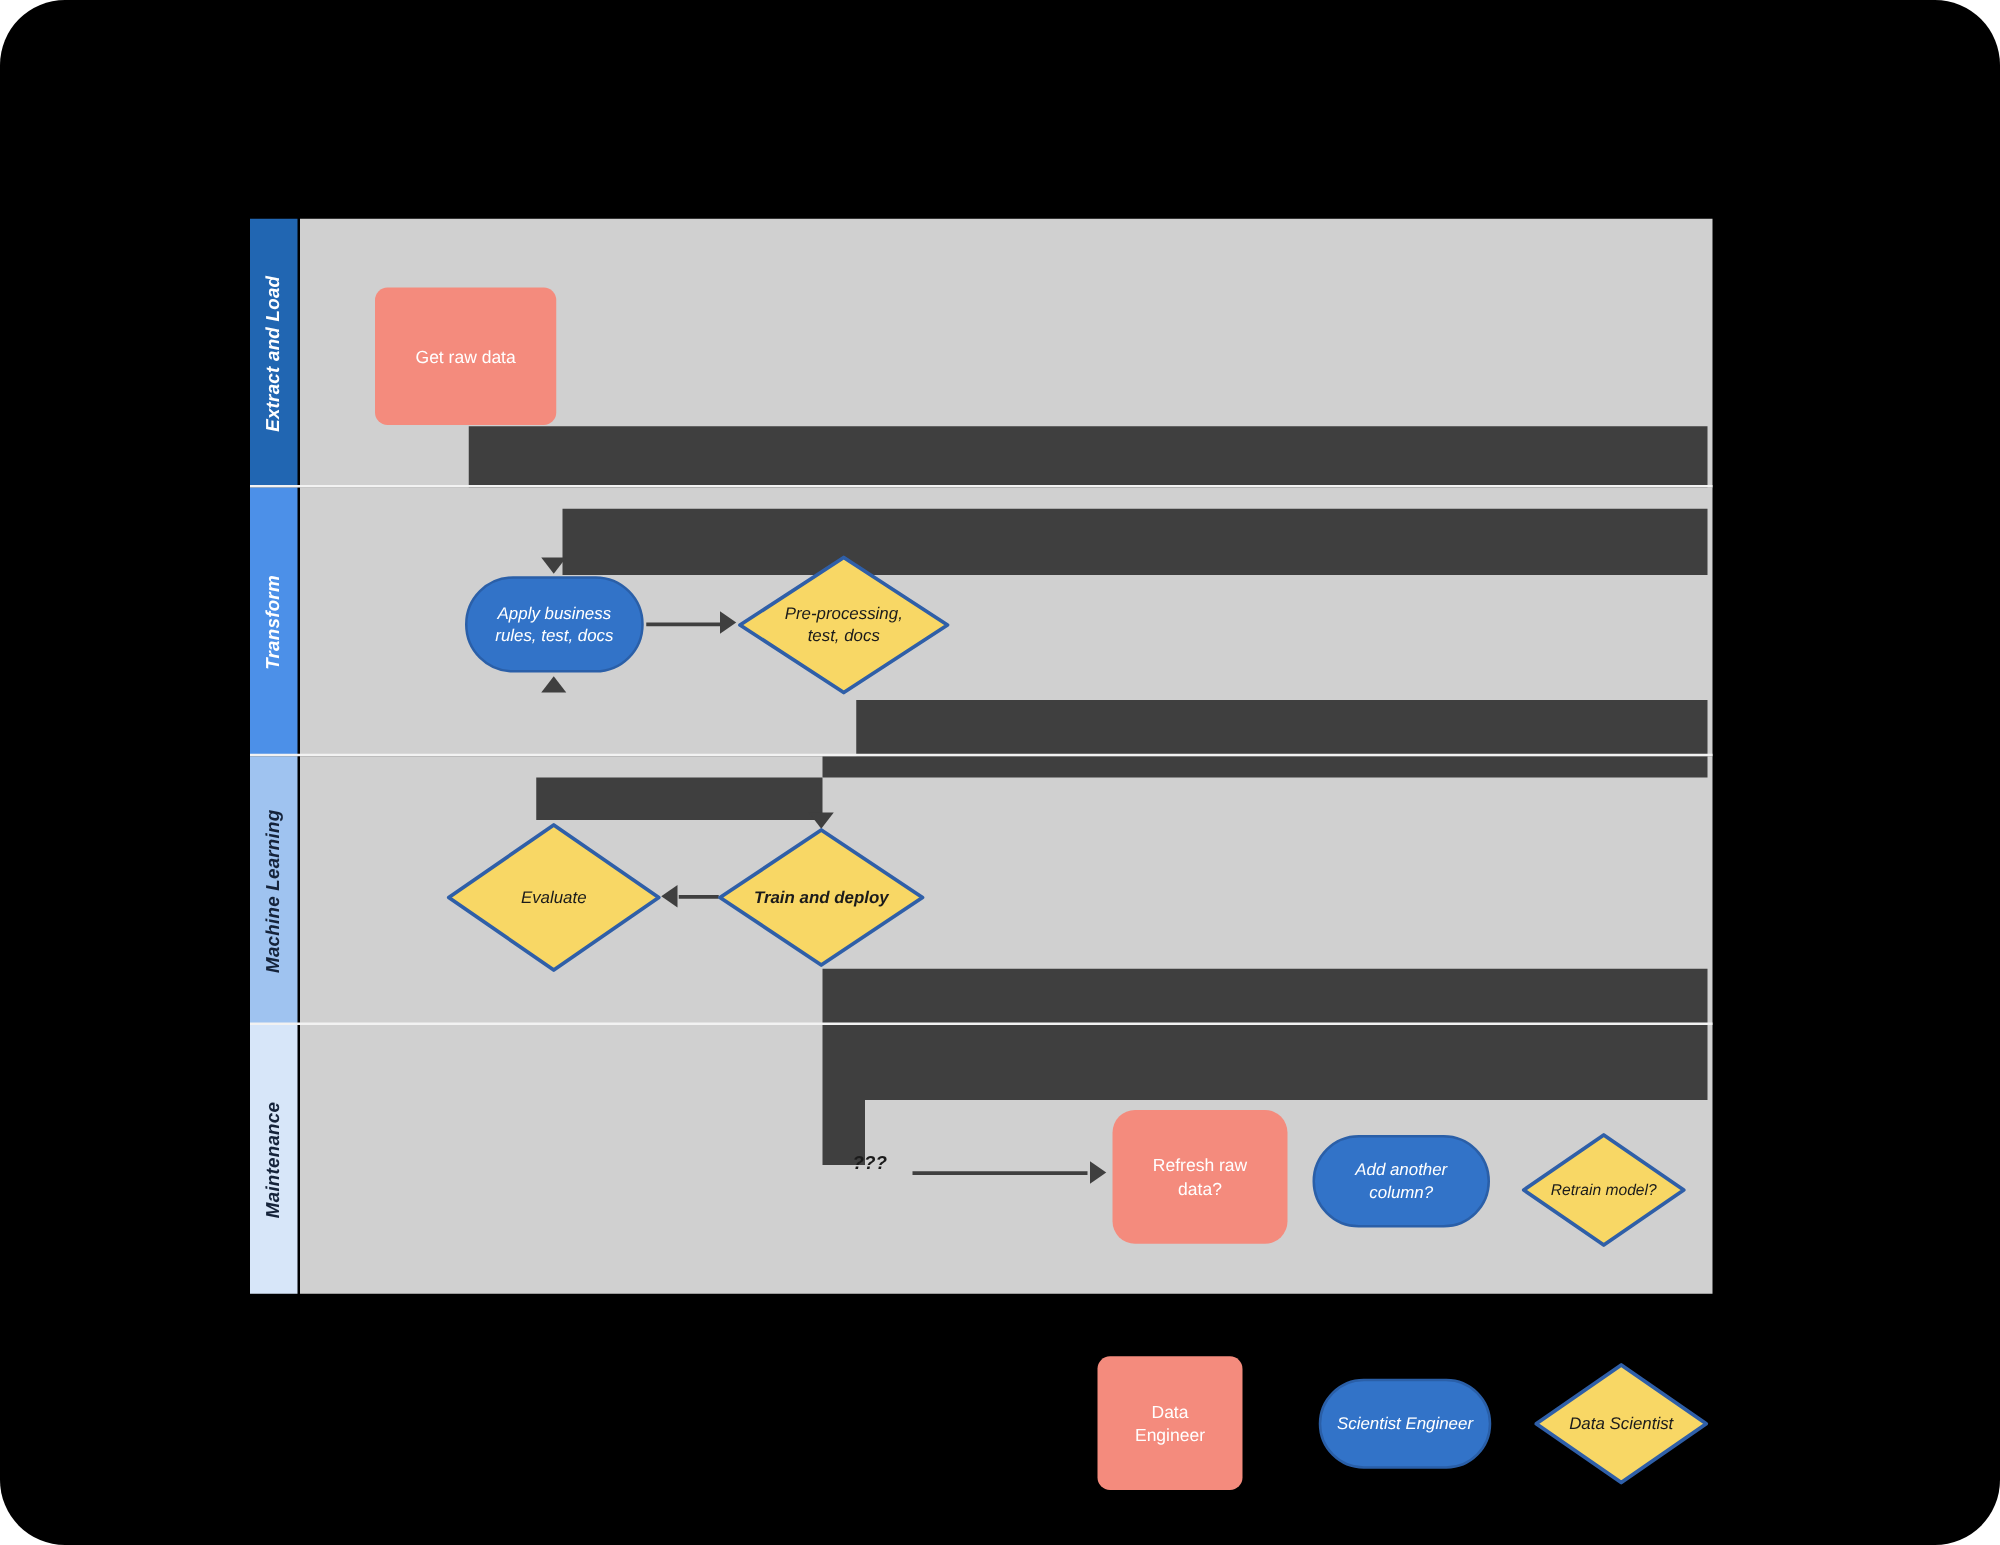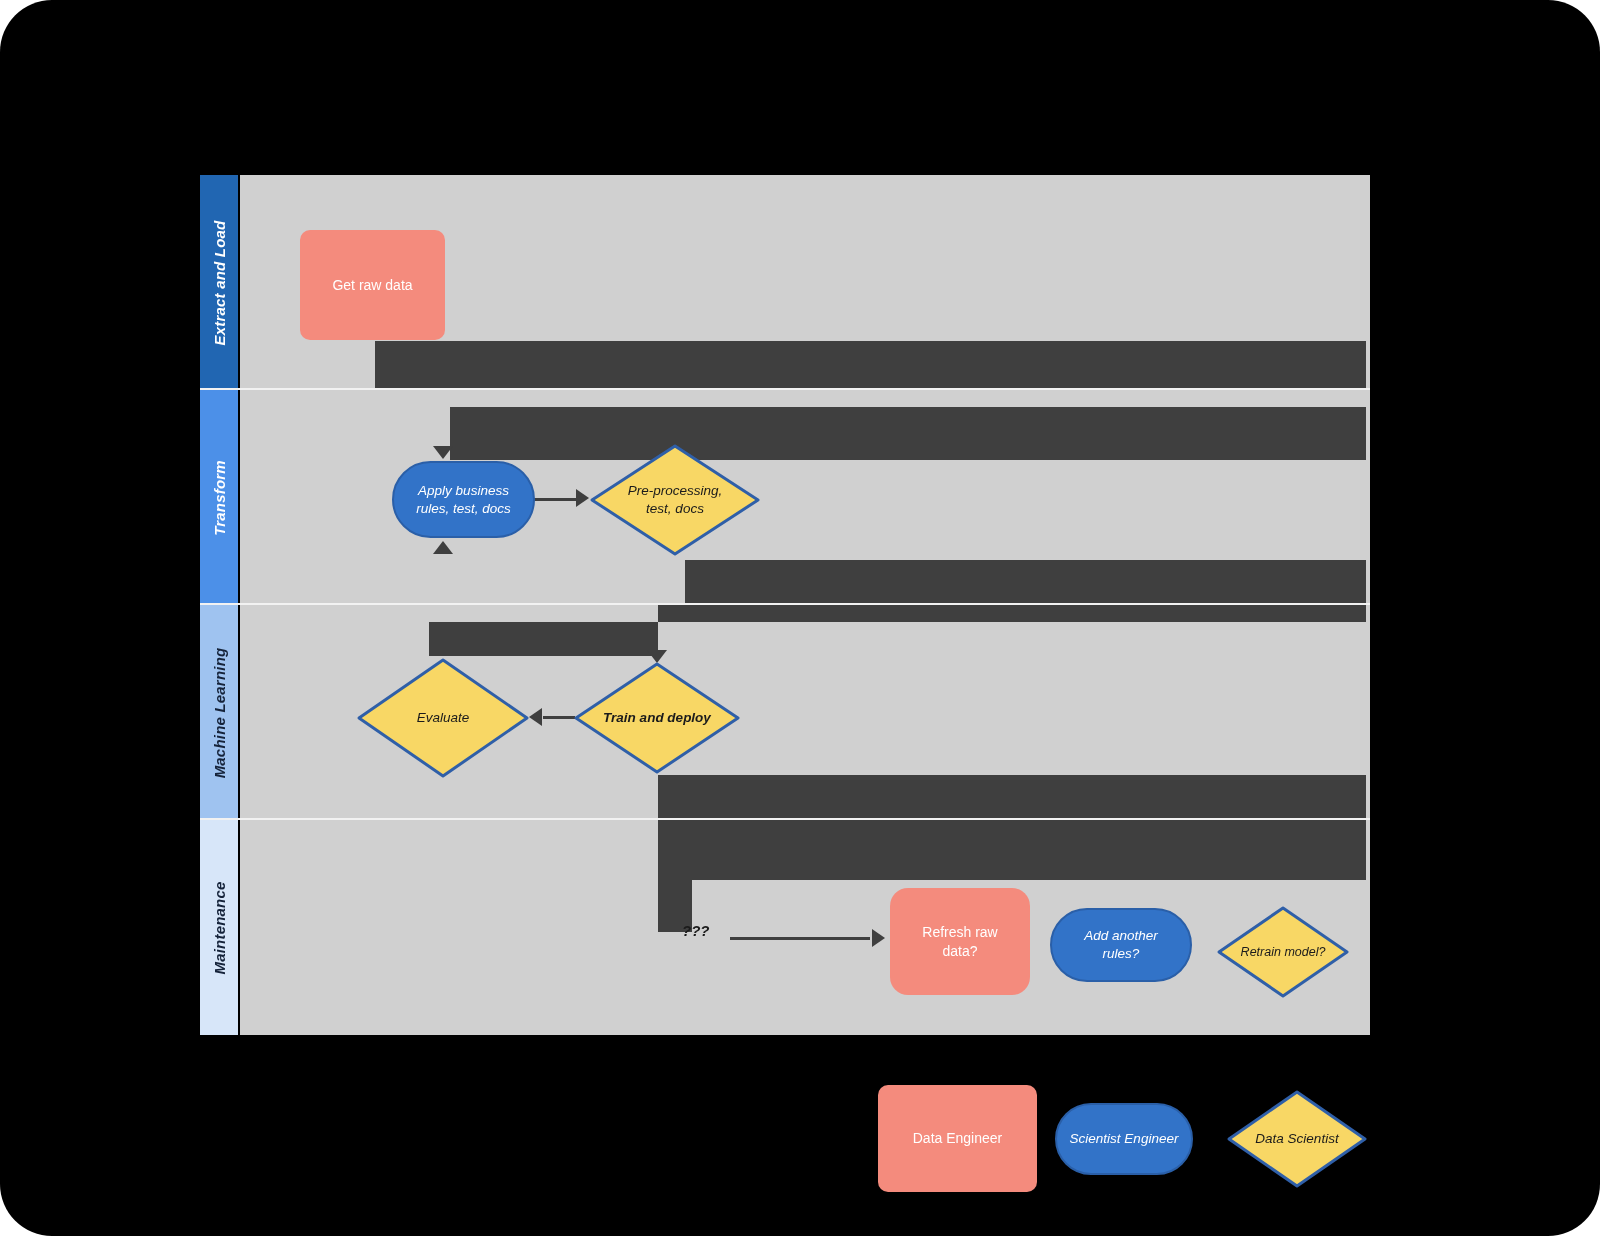--- a/index.html
+++ b/index.html
@@ -96,21 +96,21 @@
   <div class="arr arr-up" style="left:433px;top:541px;"></div>
   <div class="arr arr-right" style="left:576px;top:489px;"></div>
   <div class="arr arr-left" style="left:529px;top:708px;"></div>
   <div class="arr arr-down" style="left:647px;top:650px;"></div>
   <div class="arr arr-right" style="left:872px;top:929px;"></div>
 
   <div class="node-rect" style="left:300px;top:230px;width:145px;height:110px;">
     <span>Get raw data</span>
   </div>
 
-  <div class="node-pill" style="left:392px;top:461px;width:143px;height:77px;">
+  <div class="node-pill" style="left:372px;top:461px;width:143px;height:77px;">
     <span>Apply business rules, test, docs</span>
   </div>
 
   <div class="diamond" style="left:357px;top:658px;width:172px;height:120px;">
     <svg width="172" height="120">
       <polygon points="86,2 170,60 86,118 2,60"></polygon>
     </svg>
     <div class="label" style="padding:0 30px;">Evaluate</div>
   </div>
 
@@ -128,31 +128,31 @@
     <div class="label" style="padding:0 10px;font-weight:bold;">Train and deploy</div>
   </div>
 
   <div class="qqq" style="left:682px;top:922px;">???</div>
 
   <div class="node-rect" style="left:890px;top:888px;width:140px;height:107px;border-radius:18px;">
     <span>Refresh raw data?</span>
   </div>
 
   <div class="node-pill" style="left:1050px;top:908px;width:142px;height:74px;">
-    <span>Add another rules?</span>
+    <span>Add another column?</span>
   </div>
 
   <div class="diamond" style="left:1217px;top:906px;width:132px;height:92px;">
     <svg width="132" height="92">
       <polygon points="66,2 130,46 66,90 2,46"></polygon>
     </svg>
     <div class="label" style="padding:0 6px;font-size:12.5px;">Retrain model?</div>
   </div>
 
-  <div class="node-rect" style="left:878px;top:1085px;width:159px;height:107px;">
+  <div class="node-rect" style="left:878px;top:1085px;width:116px;height:107px;">
     <span>Data Engineer</span>
   </div>
 
   <div class="node-pill" style="left:1055px;top:1103px;width:138px;height:72px;">
     <span>Scientist Engineer</span>
   </div>
 
   <div class="diamond" style="left:1227px;top:1090px;width:140px;height:98px;">
     <svg width="140" height="98">
       <polygon points="70,2 138,49 70,96 2,49"></polygon>

